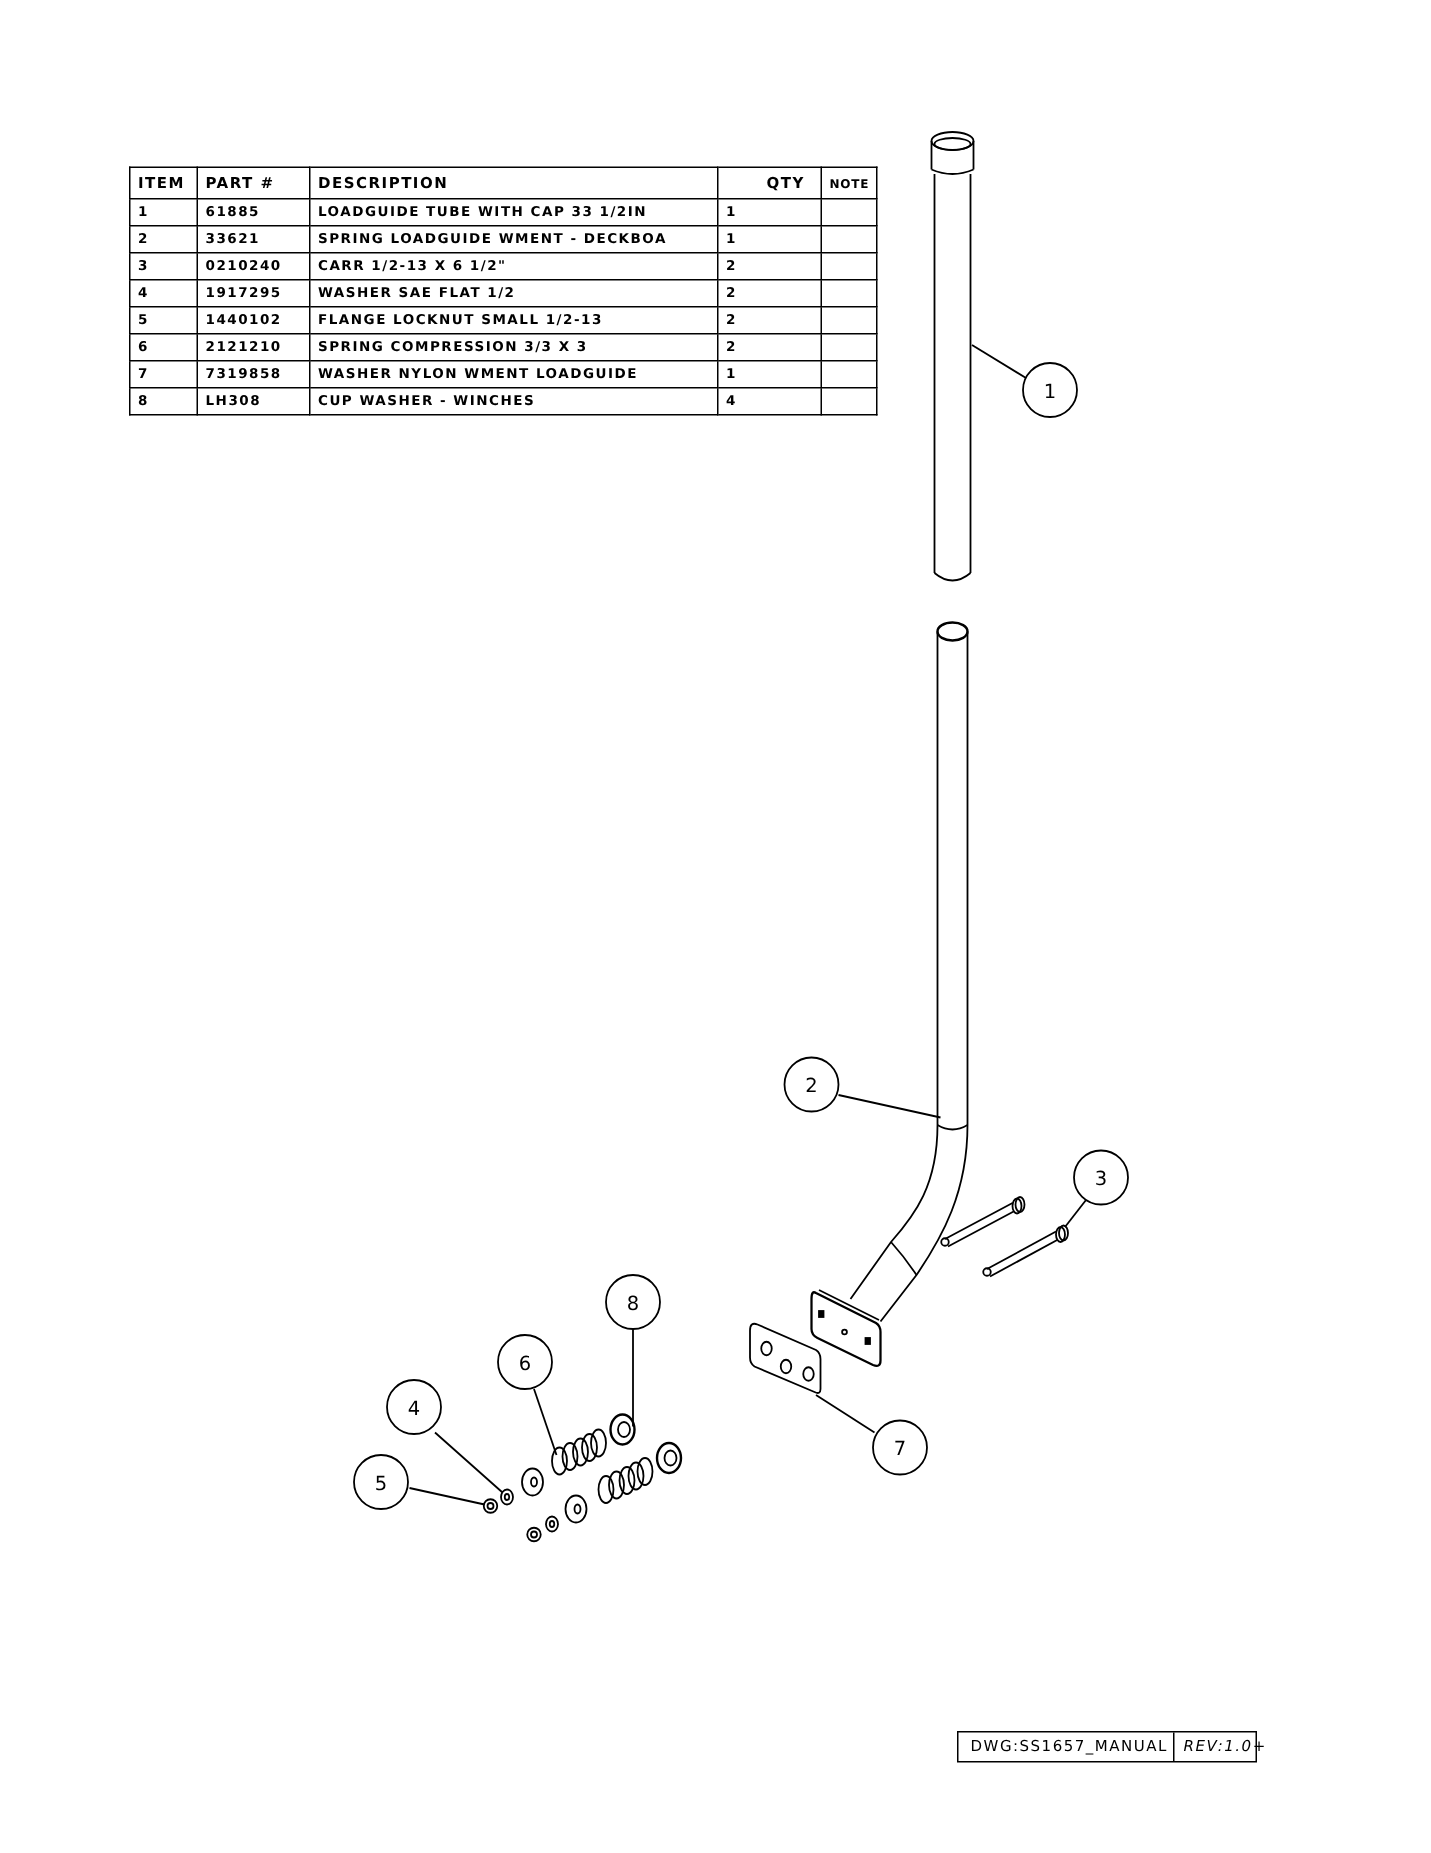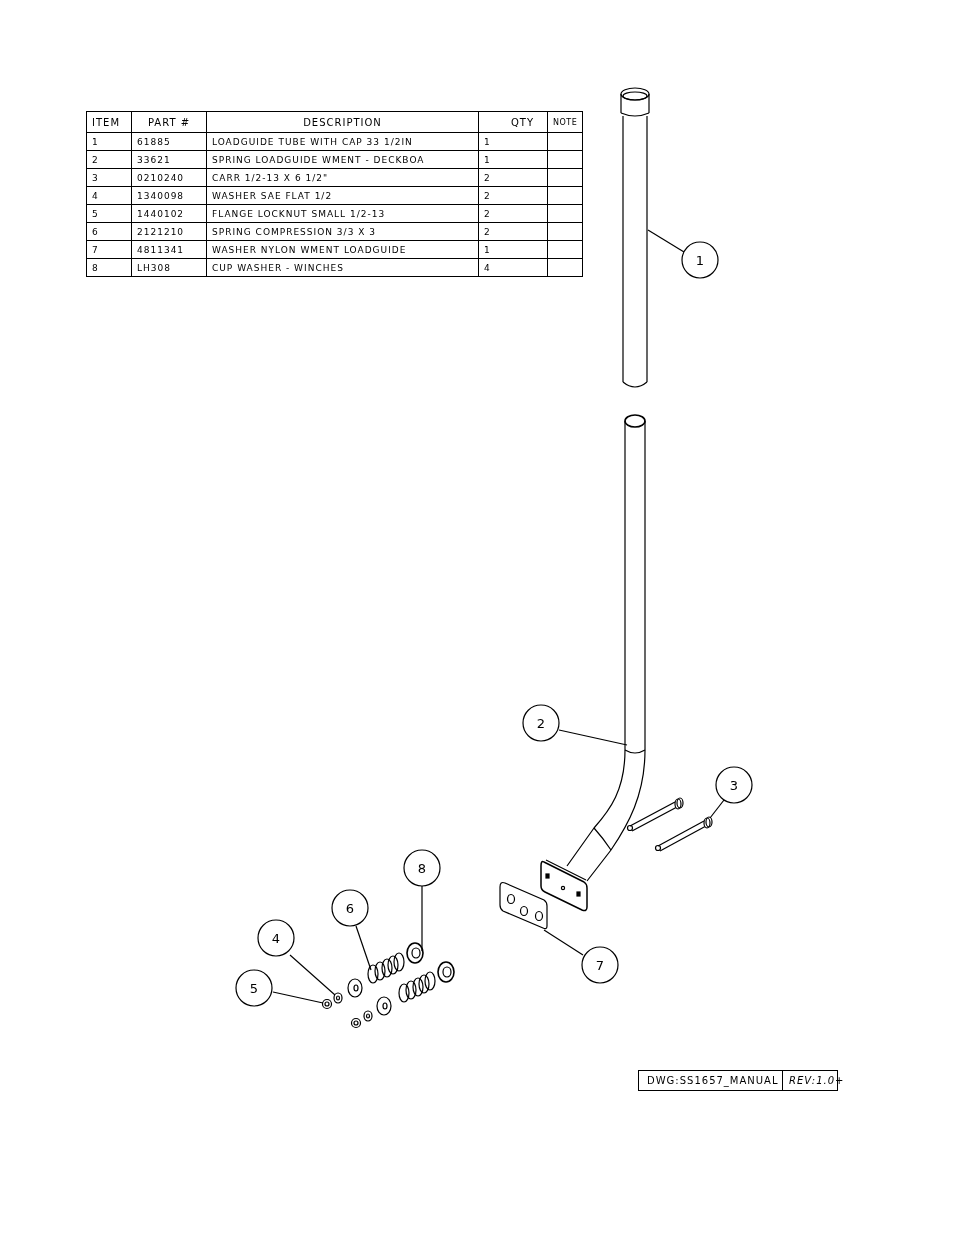--- a/index.html
+++ b/index.html
@@ -1,28 +1,28 @@
 <!DOCTYPE html>
 <html><head>
 <meta charset="utf-8">
 <style>
   html, body { margin: 0; padding: 0; background: #ffffff; }
   body { width: 954px; height: 1235px; position: relative; overflow: hidden;
          font-family: "DejaVu Sans Mono", monospace; color: #000; }
   .bom { position: absolute; left: 86px; top: 111px; border-collapse: collapse;
          font-family: "DejaVu Sans", sans-serif; font-size: 9px; letter-spacing: 1px; }
   .bom td, .bom th { border: 1px solid #000; padding: 0 5px; height: 17px; text-align: left;
-         font-weight: normal; white-space: nowrap; vertical-align: middle; }
+         font-weight: bold; white-space: nowrap; vertical-align: middle; }
   .bom th { height: 20px; font-size: 10px; }
   .bom .c-item { width: 34px; }
-  .bom .c-part { width: 64px; text-align: center; }
-  .bom .c-desc { width: 261px; text-align: center; }
+  .bom .c-part { width: 64px; }
+  .bom .c-desc { width: 261px; }
   .bom .c-qty { width: 31px; padding-left: 32px; }
   .bom .c-note { width: 22px; font-size: 8px; letter-spacing: 0.5px; }
-  .titleblock { position: absolute; left: 638px; top: 1070px; height: 19px; display: flex;
+  .titleblock { position: absolute; left: 638px; top: 1154px; height: 19px; display: flex;
          border: 1px solid #000; font-family: "DejaVu Sans", sans-serif; font-size: 10px; letter-spacing: 1px; }
   .titleblock .dwg { width: 135px; padding-left: 8px; line-height: 19px; border-right: 1px solid #000; }
   .titleblock .rev { width: 48px; padding-left: 6px; line-height: 19px; font-style: italic; }
   svg.drawing { position: absolute; left: 0; top: 0; }
   .balloon-text { font-family: "DejaVu Sans", sans-serif; font-size: 13px; }
 </style>
 </head>
 <body>
 
 <table class="bom">
@@ -52,42 +52,42 @@
     </tr>
     <tr>
       <td>3</td>
       <td>0210240</td>
       <td>CARR 1/2-13 X 6 1/2"</td>
       <td>2</td>
       <td></td>
     </tr>
     <tr>
       <td>4</td>
-      <td>1340098</td>
+      <td>1917295</td>
       <td>WASHER SAE FLAT 1/2</td>
       <td>2</td>
       <td></td>
     </tr>
     <tr>
       <td>5</td>
       <td>1440102</td>
       <td>FLANGE LOCKNUT SMALL 1/2-13</td>
       <td>2</td>
       <td></td>
     </tr>
     <tr>
       <td>6</td>
       <td>2121210</td>
       <td>SPRING   COMPRESSION 3/3 X 3</td>
       <td>2</td>
       <td></td>
     </tr>
     <tr>
       <td>7</td>
-      <td>4811341</td>
+      <td>7319858</td>
       <td>WASHER NYLON WMENT LOADGUIDE</td>
       <td>1</td>
       <td></td>
     </tr>
     <tr>
       <td>8</td>
       <td>LH308</td>
       <td>CUP WASHER - WINCHES</td>
       <td>4</td>
       <td></td>

